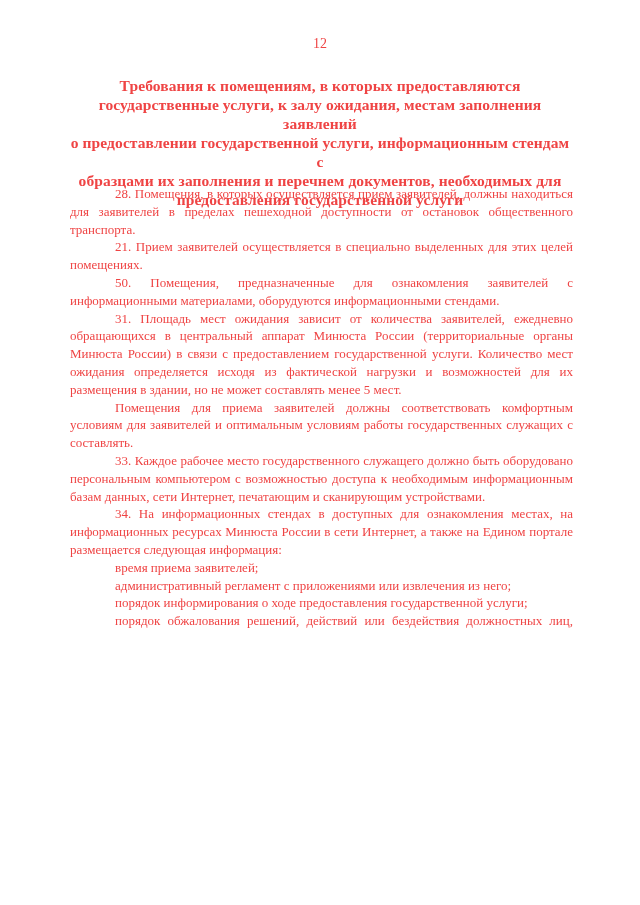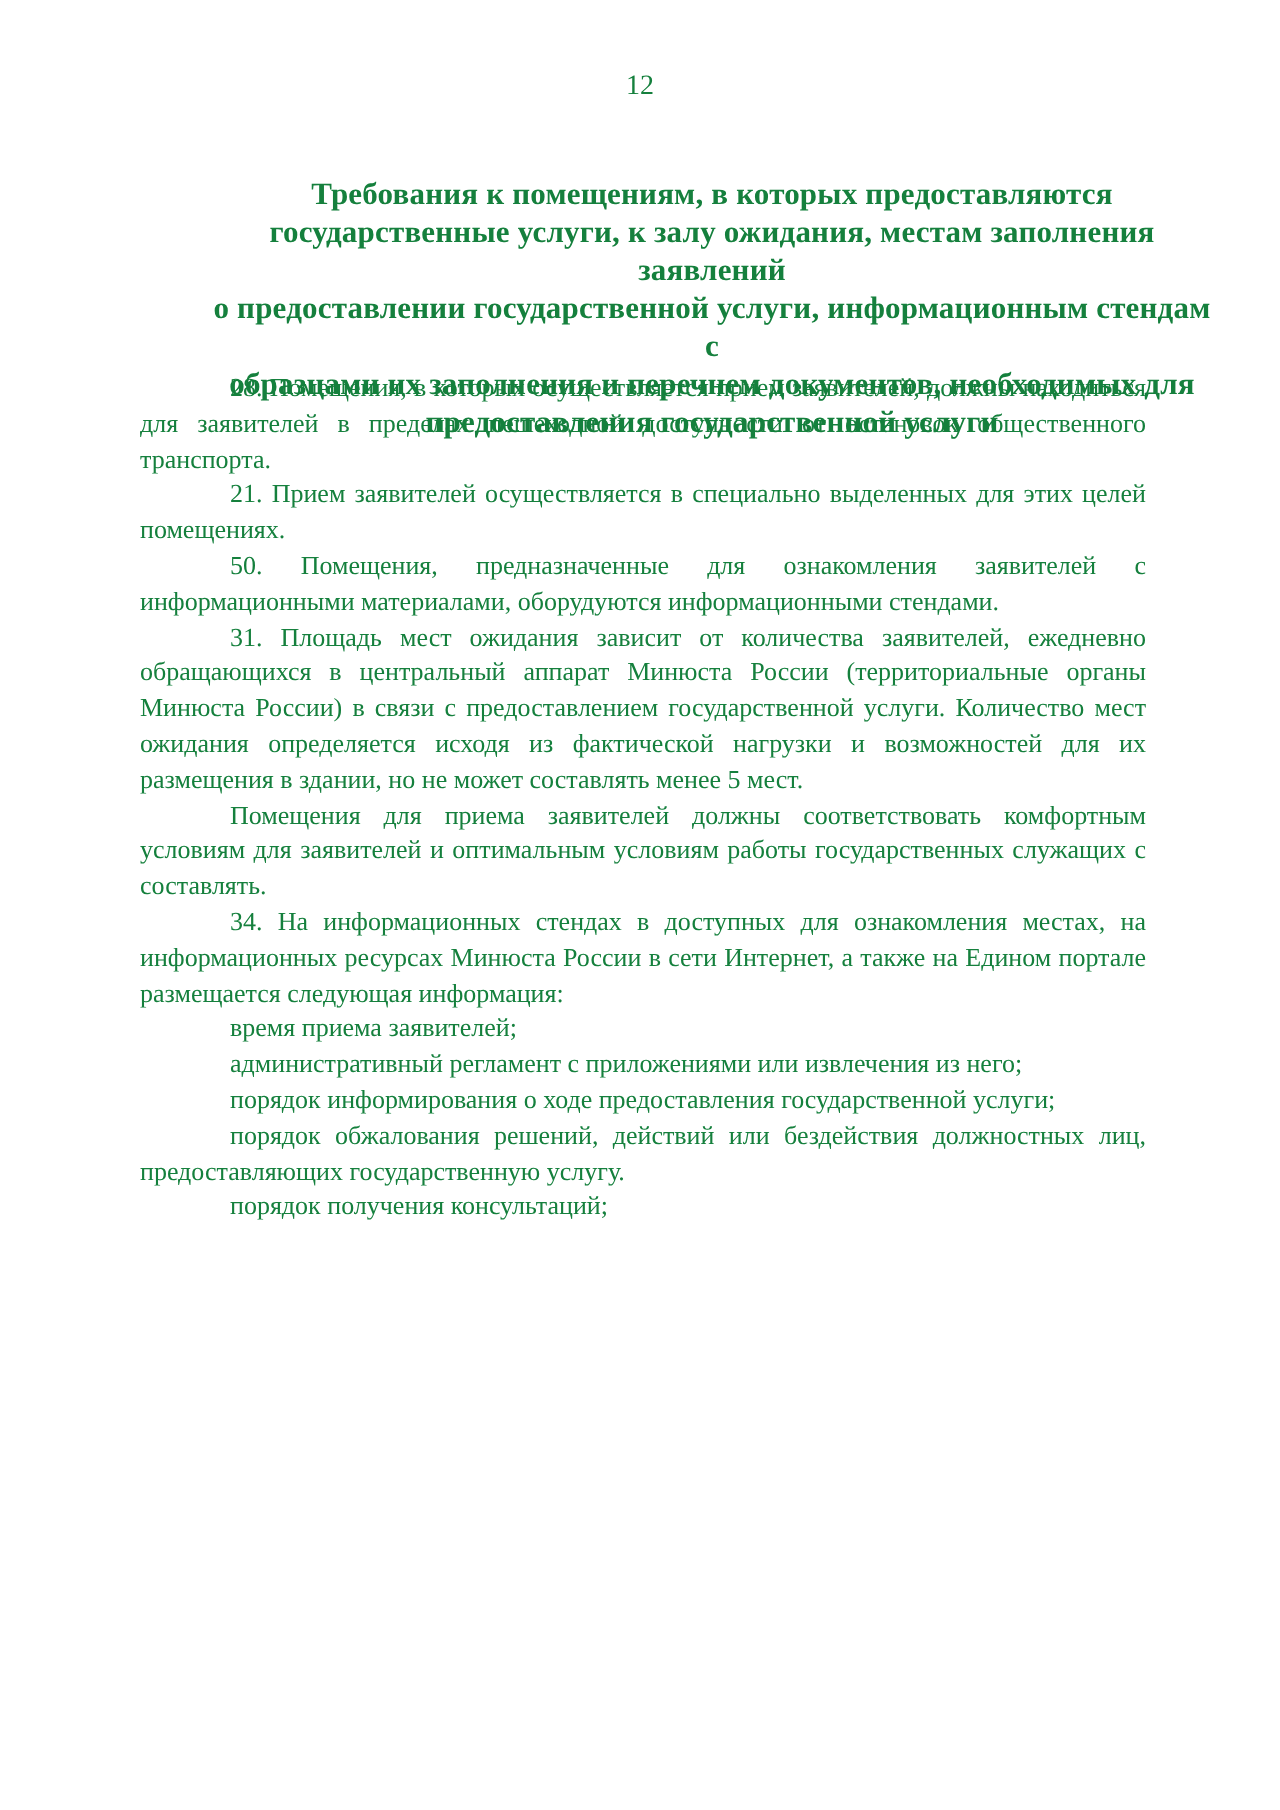--- a/index.html
+++ b/index.html
@@ -7,42 +7,41 @@
     padding: 0;
     background: #ffffff;
   }
   .page {
     position: relative;
     width: 640px;
     height: 637px;
     background: #ffffff;
     overflow: hidden;
     font-family: "Liberation Serif", "DejaVu Serif", serif;
-    color: #15803d;
+    color: #ef4444;
   }
   .page-number {
     position: absolute;
     top: 36px;
     left: 0;
     width: 640px;
     text-align: center;
     font-size: 14px;
     line-height: 16px;
   }
   .heading {
     position: absolute;
-    top: 88px;
+    top: 76px;
     left: 69px;
     width: 502px;
     text-align: center;
     font-weight: 700;
     font-size: 15.5px;
     line-height: 19px;
     letter-spacing: 0.1px;
-    margin-left: 36px;
   }
   .body-text {
     position: absolute;
     top: 185px;
     left: 70px;
     width: 503px;
     font-size: 13px;
     line-height: 17.8px;
     text-align: justify;
   }
@@ -65,20 +64,21 @@
       <div>образцами их заполнения и перечнем документов, необходимых для</div>
       <div>предоставления государственной услуги</div>
     </div>
 
   <div class="body-text" id="body-text">
       <p>28. Помещения, в которых осуществляется прием заявителей, должны находиться для заявителей в пределах пешеходной доступности от остановок общественного транспорта.</p>
       <p>21. Прием заявителей осуществляется в специально выделенных для этих целей помещениях.</p>
       <p>50. Помещения, предназначенные для ознакомления заявителей с информационными материалами, оборудуются информационными стендами.</p>
       <p>31. Площадь мест ожидания зависит от количества заявителей, ежедневно обращающихся в центральный аппарат Минюста России (территориальные органы Минюста России) в связи с предоставлением государственной услуги. Количество мест ожидания определяется исходя из фактической нагрузки и возможностей для их размещения в здании, но не может составлять менее 5 мест.</p>
       <p>Помещения для приема заявителей должны соответствовать комфортным условиям для заявителей и оптимальным условиям работы государственных служащих с составлять.</p>
+      <p>33. Каждое рабочее место государственного служащего должно быть оборудовано персональным компьютером с возможностью доступа к необходимым информационным базам данных, сети Интернет, печатающим и сканирующим устройствами.</p>
       <p>34. На информационных стендах в доступных для ознакомления местах, на информационных ресурсах Минюста России в сети Интернет, а также на Едином портале размещается следующая информация:</p>
       <p>время приема заявителей;</p>
       <p>административный регламент с приложениями или извлечения из него;</p>
       <p>порядок информирования о ходе предоставления государственной услуги;</p>
       <p>порядок обжалования решений, действий или бездействия должностных лиц, предоставляющих государственную услугу.</p>
       <p>порядок получения консультаций;</p>
     </div>
 </div>
 
 </body></html>

